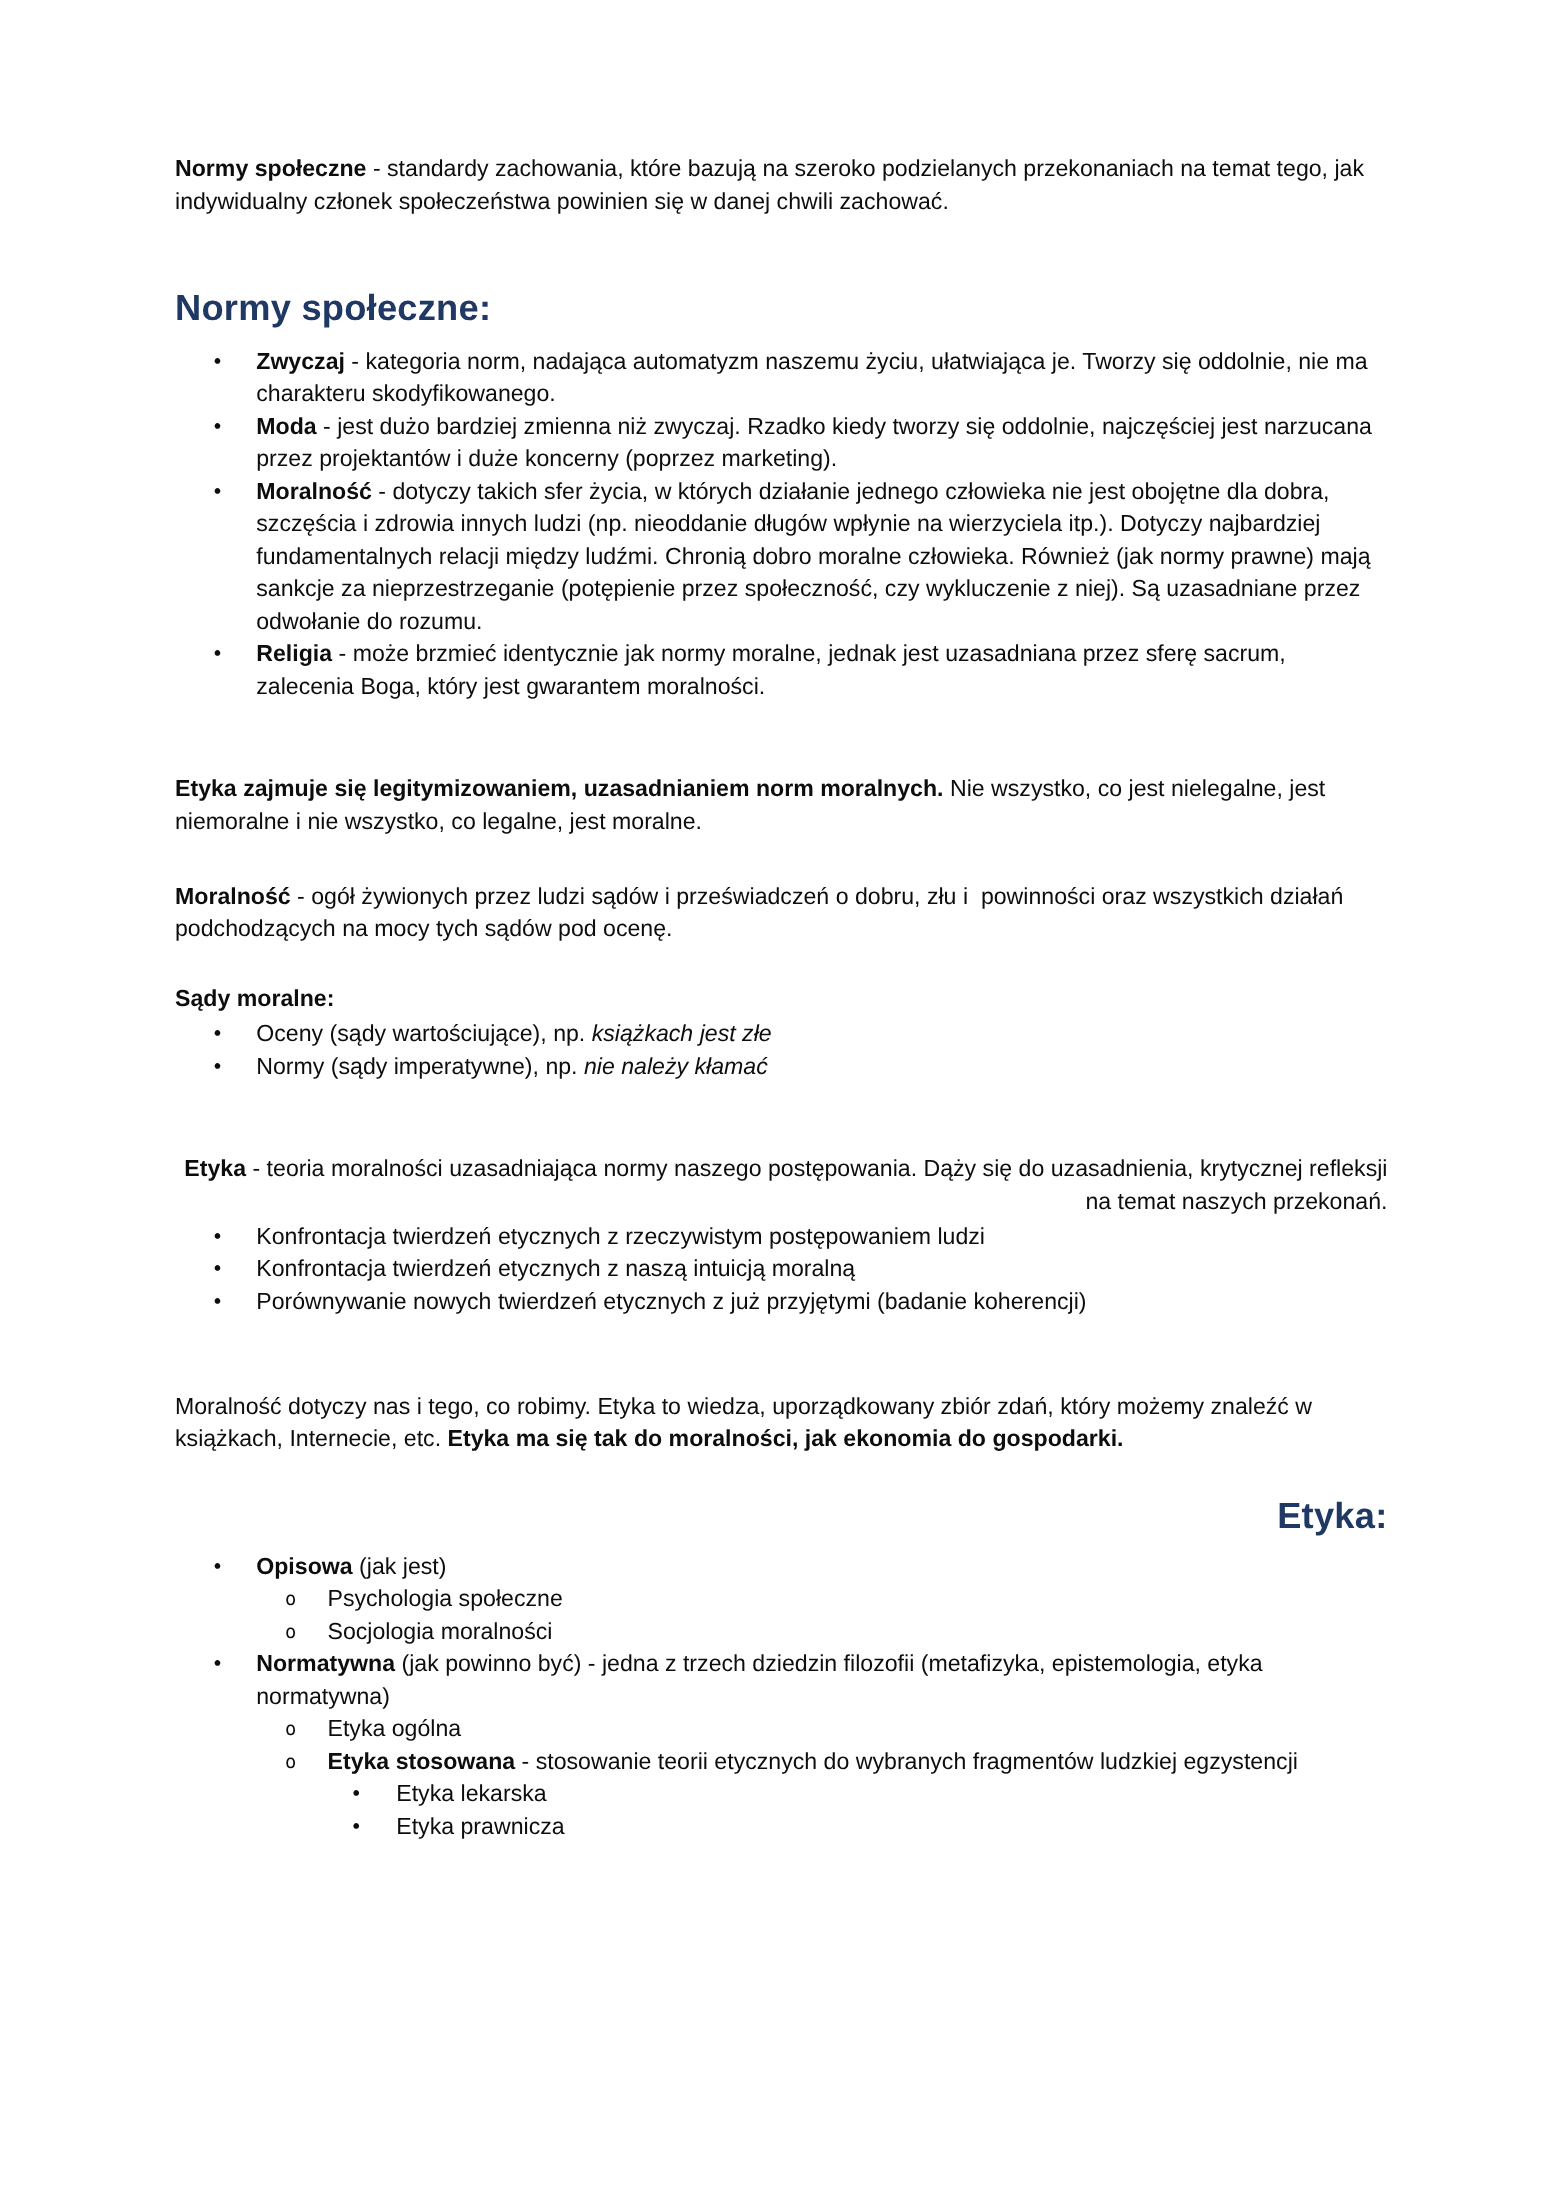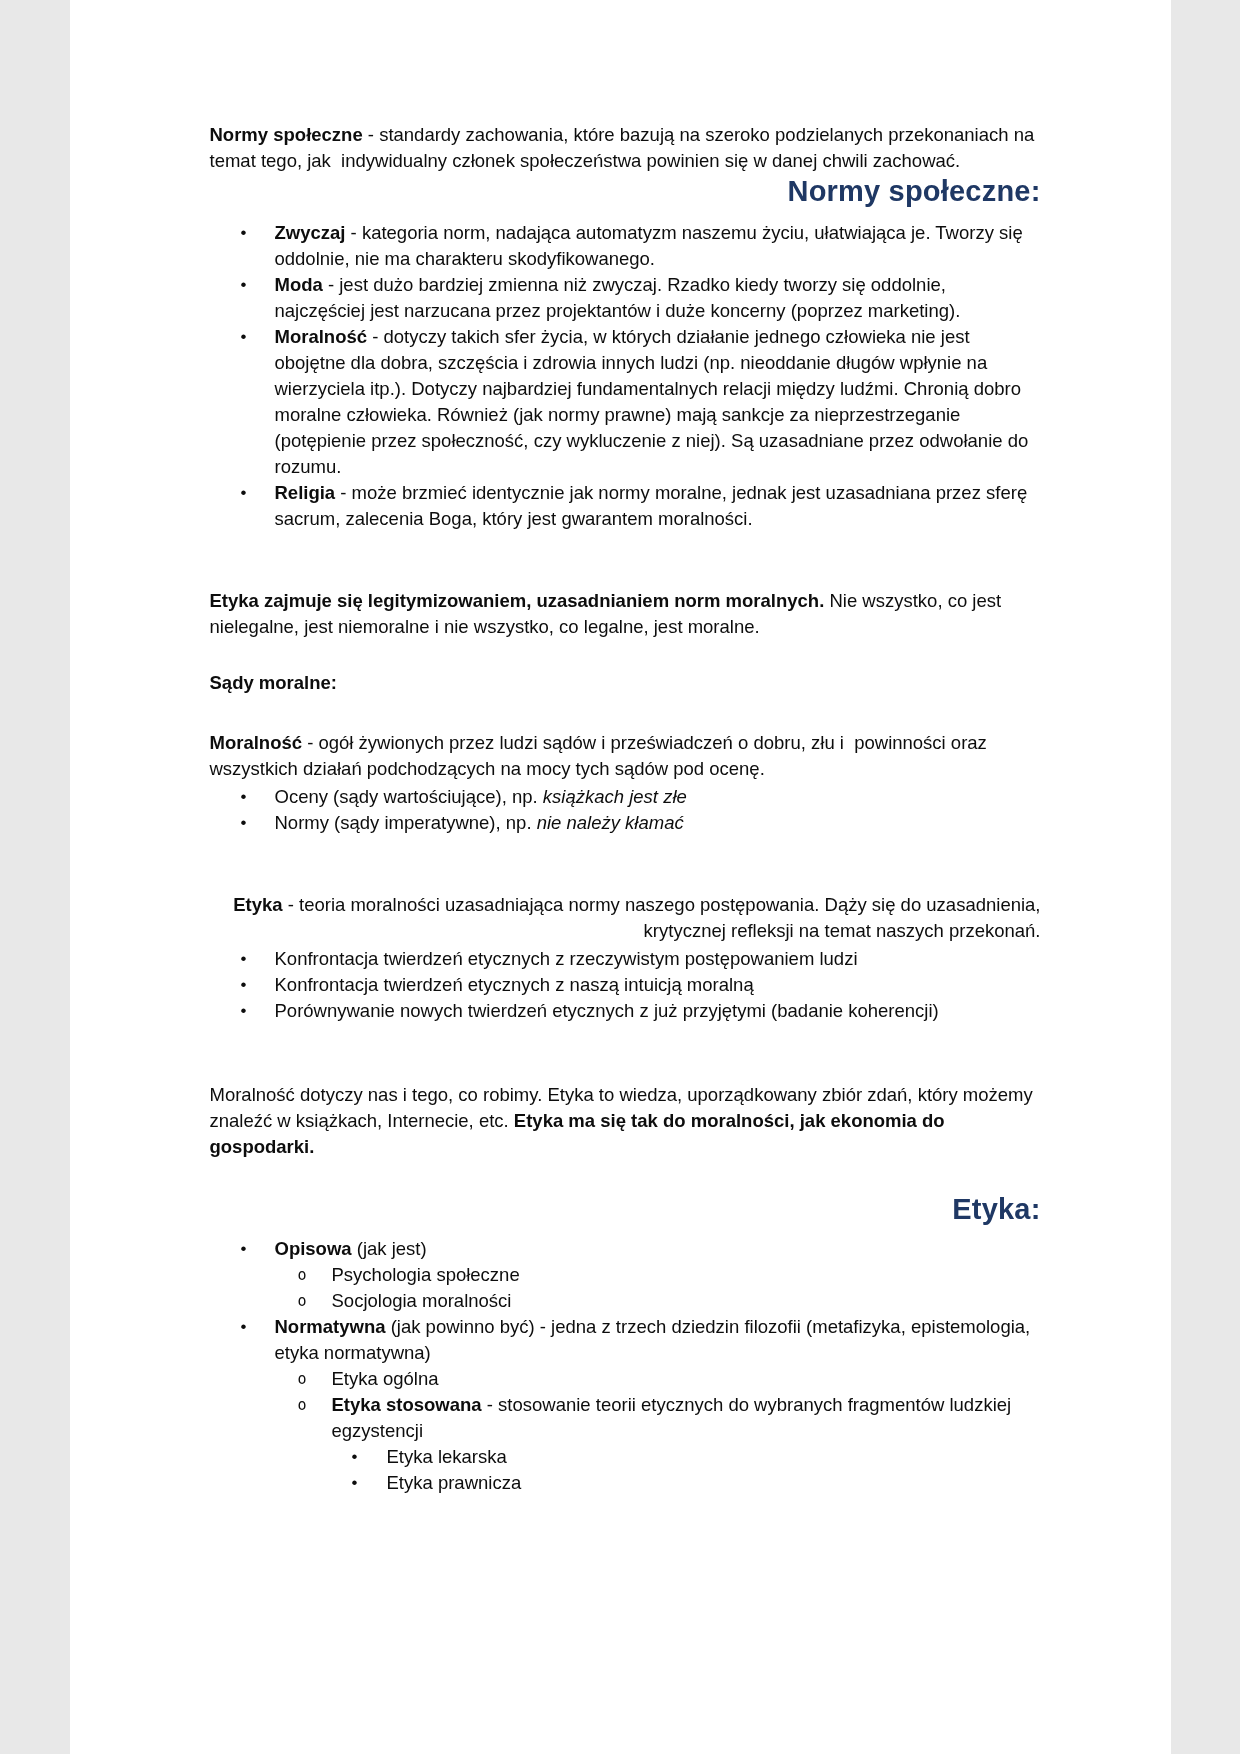--- a/index.html
+++ b/index.html
@@ -1,21 +1,21 @@
 <!DOCTYPE html>
 <html lang="pl"><head>
 <meta charset="utf-8">
 <style>
   :root{
     --heading:#1f3864;
     --ink:#0d0d0d;
   }
   html,body{margin:0;padding:0;background:#e8e8e8;}
   .page{
-    width:1101px;height:1754px;background:#ffffff;margin:0 auto;
+    width:1240px;height:1754px;background:#ffffff;margin:0 auto;
     position:relative;overflow:hidden;
     font-family:"Liberation Sans", sans-serif;
     color:var(--ink);
   }
   .content{
     box-sizing:border-box;
     padding:122px 130px 0 140px;
   }
   .para{
     margin:0;
@@ -26,21 +26,21 @@
   .b{font-weight:700;}
   .i{font-style:italic;}
   .h1{
     margin:0;
     font-size:29px;
     line-height:34px;
     font-weight:700;
     color:var(--heading);
     letter-spacing:0.2px;
   }
-  #heading-normy{margin-bottom:12px;text-align:right;}
+  #heading-normy{margin-top:56px;margin-bottom:12px;}
   #heading-etyka{margin-top:32px;margin-bottom:10px;text-align:right;}
   .list{margin:0;}
   .li{
     position:relative;
     font-size:18.5px;
     line-height:26px;
     white-space:pre-wrap;
   }
   .li .marker{
     position:absolute;
@@ -74,23 +74,23 @@
 
     <div class="list" id="list-normy">
       <div class="li l1"><span class="marker">•</span><span class="b">Zwyczaj</span><span> - kategoria norm, nadająca automatyzm naszemu życiu, ułatwiająca je. Tworzy się oddolnie, nie ma charakteru skodyfikowanego.</span></div>
       <div class="li l1"><span class="marker">•</span><span class="b">Moda</span><span> - jest dużo bardziej zmienna niż zwyczaj. Rzadko kiedy tworzy się oddolnie, najczęściej jest narzucana przez projektantów i duże koncerny (poprzez marketing).</span></div>
       <div class="li l1"><span class="marker">•</span><span class="b">Moralność</span><span> - dotyczy takich sfer życia, w których działanie jednego człowieka nie jest obojętne dla dobra, szczęścia i zdrowia innych ludzi (np. nieoddanie długów wpłynie na wierzyciela itp.). Dotyczy najbardziej fundamentalnych relacji między ludźmi. Chronią dobro moralne człowieka. Również (jak normy prawne) mają sankcje za nieprzestrzeganie (potępienie przez społeczność, czy wykluczenie z niej). Są uzasadniane przez odwołanie do rozumu.</span></div>
       <div class="li l1"><span class="marker">•</span><span class="b">Religia</span><span> - może brzmieć identycznie jak normy moralne, jednak jest uzasadniana przez sferę sacrum, zalecenia Boga, który jest gwarantem moralności.</span></div>
     </div>
 
     <p class="para" id="para-etyka-legit"><span class="b">Etyka zajmuje się legitymizowaniem, uzasadnianiem norm moralnych.</span><span> Nie wszystko, co jest nielegalne, jest niemoralne i nie wszystko, co legalne, jest moralne.</span></p>
 
+    <p class="para" id="para-moralnosc-def"><span class="b">Moralność</span><span> - ogół żywionych przez ludzi sądów i przeświadczeń o dobru, złu i  powinności oraz wszystkich działań podchodzących na mocy tych sądów pod ocenę.</span></p>
+
     <p class="para b" id="para-sady">Sądy moralne:</p>
-
-    <p class="para" id="para-moralnosc-def"><span class="b">Moralność</span><span> - ogół żywionych przez ludzi sądów i przeświadczeń o dobru, złu i  powinności oraz wszystkich działań podchodzących na mocy tych sądów pod ocenę.</span></p>
 
     <div class="list" id="list-sady">
       <div class="li l1"><span class="marker">•</span><span>Oceny (sądy wartościujące), np. </span><span class="i">książkach jest złe</span></div>
       <div class="li l1"><span class="marker">•</span><span>Normy (sądy imperatywne), np. </span><span class="i">nie należy kłamać</span></div>
     </div>
 
     <p class="para" id="para-etyka-def"><span class="b">Etyka</span><span> - teoria moralności uzasadniająca normy naszego postępowania. Dąży się do uzasadnienia, krytycznej refleksji na temat naszych przekonań.</span></p>
 
 
     <div class="list" id="list-testy">

